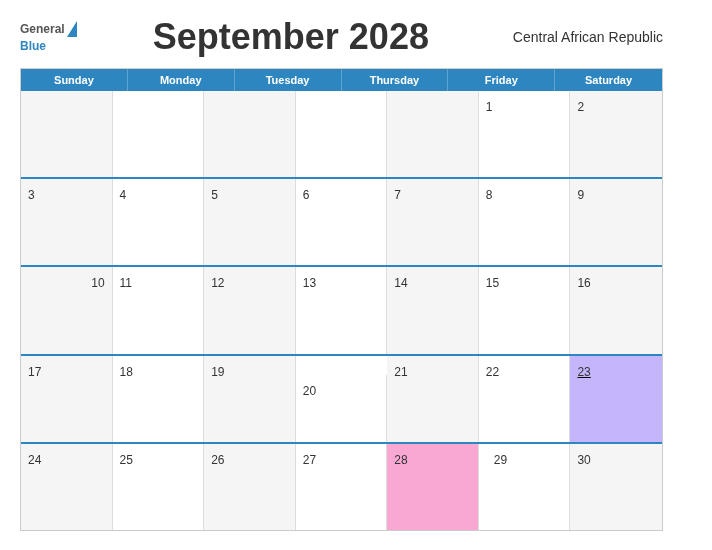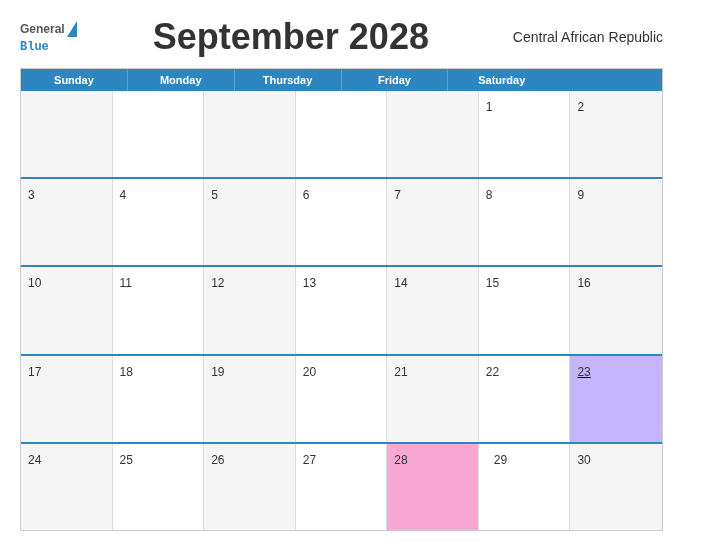--- a/index.html
+++ b/index.html
@@ -111,21 +111,20 @@
       height: 0;
       border-left: 10px solid transparent;
       border-right: 0px solid transparent;
       border-bottom: 16px solid #2e86c1;
       margin: 0 2px;
     }
     .logo-text-blue {
       font-size: 12px;
       font-weight: bold;
       color: #2e86c1;
-      font-family: Liberation Mono, monospace;
     }
   </style>
 </head>
 <body>
 
 <div class="page">
 
   <div class="header">
 
     <div class="logo">
@@ -141,20 +140,21 @@
     <div class="month-title">September 2028</div>
 
     <div class="country-name">Central African Republic</div>
   </div>
 
   <div class="calendar">
 
     <div class="day-headers">
       <div class="day-header">Sunday</div>
       <div class="day-header">Monday</div>
+      <div class="day-header">Tuesday</div>
       <div class="day-header">Thursday</div>
       <div class="day-header">Friday</div>
       <div class="day-header">Saturday</div>
     </div>
 
     <div class="calendar-body" id="calendar-body">
     <div class="week-row">
           <div style="background: rgb(245, 245, 245); border-right: 1px solid rgb(221, 221, 221); padding: 6px 7px; flex: 1 1 0%;"></div>
           <div style="background: rgb(255, 255, 255); border-right: 1px solid rgb(221, 221, 221); padding: 6px 7px; flex: 1 1 0%;"></div>
           <div style="background: rgb(245, 245, 245); border-right: 1px solid rgb(221, 221, 221); padding: 6px 7px; flex: 1 1 0%;"></div>
@@ -166,33 +166,33 @@
         <div class="week-row">
           <div style="background: rgb(245, 245, 245); border-right: 1px solid rgb(221, 221, 221); padding: 6px 7px; flex: 1 1 0%;"><span class="day-number">3</span></div>
           <div style="background: rgb(255, 255, 255); border-right: 1px solid rgb(221, 221, 221); padding: 6px 7px; flex: 1 1 0%;"><span class="day-number">4</span></div>
           <div style="background: rgb(245, 245, 245); border-right: 1px solid rgb(221, 221, 221); padding: 6px 7px; flex: 1 1 0%;"><span class="day-number">5</span></div>
           <div style="background: rgb(255, 255, 255); border-right: 1px solid rgb(221, 221, 221); padding: 6px 7px; flex: 1 1 0%;"><span class="day-number">6</span></div>
           <div style="background: rgb(245, 245, 245); border-right: 1px solid rgb(221, 221, 221); padding: 6px 7px; flex: 1 1 0%;"><span class="day-number">7</span></div>
           <div style="background: rgb(255, 255, 255); border-right: 1px solid rgb(221, 221, 221); padding: 6px 7px; flex: 1 1 0%;"><span class="day-number">8</span></div>
           <div style="background: rgb(245, 245, 245); border-right: none; padding: 6px 7px; flex: 1 1 0%;"><span class="day-number">9</span></div>
         </div>
         <div class="week-row">
-          <div style="background: rgb(245, 245, 245); border-right: 1px solid rgb(221, 221, 221); padding: 6px 7px; flex: 1 1 0%;"><span class="day-number">10</span></div>
+          <div style="background: rgb(245, 245, 245); border-right: 1px solid rgb(221, 221, 221); padding: 6px 7px; flex: 1 1 0%; text-align: right;"><span class="day-number">10</span></div>
           <div style="background: rgb(255, 255, 255); border-right: 1px solid rgb(221, 221, 221); padding: 6px 7px; flex: 1 1 0%;"><span class="day-number">11</span></div>
           <div style="background: rgb(245, 245, 245); border-right: 1px solid rgb(221, 221, 221); padding: 6px 7px; flex: 1 1 0%;"><span class="day-number">12</span></div>
           <div style="background: rgb(255, 255, 255); border-right: 1px solid rgb(221, 221, 221); padding: 6px 7px; flex: 1 1 0%;"><span class="day-number">13</span></div>
           <div style="background: rgb(245, 245, 245); border-right: 1px solid rgb(221, 221, 221); padding: 6px 7px; flex: 1 1 0%;"><span class="day-number">14</span></div>
           <div style="background: rgb(255, 255, 255); border-right: 1px solid rgb(221, 221, 221); padding: 6px 7px; flex: 1 1 0%;"><span class="day-number">15</span></div>
           <div style="background: rgb(245, 245, 245); border-right: none; padding: 6px 7px; flex: 1 1 0%;"><span class="day-number">16</span></div>
         </div>
         <div class="week-row">
           <div style="background: rgb(245, 245, 245); border-right: 1px solid rgb(221, 221, 221); padding: 6px 7px; flex: 1 1 0%;"><span class="day-number">17</span></div>
           <div style="background: rgb(255, 255, 255); border-right: 1px solid rgb(221, 221, 221); padding: 6px 7px; flex: 1 1 0%;"><span class="day-number">18</span></div>
           <div style="background: rgb(245, 245, 245); border-right: 1px solid rgb(221, 221, 221); padding: 6px 7px; flex: 1 1 0%;"><span class="day-number">19</span></div>
-          <div style="background: rgb(255, 255, 255); border-right: 1px solid rgb(221, 221, 221); padding: 6px 7px; flex: 1 1 0%;"><span class="day-number">20</span></div>
+          <div style="background: rgb(255, 255, 255); border-right: 1px solid rgb(221, 221, 221); padding: 6px 7px; flex: 1 1 0%; margin-top: 19px;"><span class="day-number">20</span></div>
           <div style="background: rgb(245, 245, 245); border-right: 1px solid rgb(221, 221, 221); padding: 6px 7px; flex: 1 1 0%;"><span class="day-number">21</span></div>
           <div style="background: rgb(255, 255, 255); border-right: 1px solid rgb(221, 221, 221); padding: 6px 7px; flex: 1 1 0%;"><span class="day-number">22</span></div>
           <div style="background: #c4b5fd; border-right: none; padding: 6px 7px; flex: 1 1 0%; text-decoration: underline;"><span class="day-number">23</span></div>
         </div>
         <div class="week-row">
           <div style="background: rgb(245, 245, 245); border-right: 1px solid rgb(221, 221, 221); padding: 6px 7px; flex: 1 1 0%;"><span class="day-number">24</span></div>
           <div style="background: rgb(255, 255, 255); border-right: 1px solid rgb(221, 221, 221); padding: 6px 7px; flex: 1 1 0%;"><span class="day-number">25</span></div>
           <div style="background: rgb(245, 245, 245); border-right: 1px solid rgb(221, 221, 221); padding: 6px 7px; flex: 1 1 0%;"><span class="day-number">26</span></div>
           <div style="background: rgb(255, 255, 255); border-right: 1px solid rgb(221, 221, 221); padding: 6px 7px; flex: 1 1 0%;"><span class="day-number">27</span></div>
           <div style="background: #f9a8d4; border-right: 1px solid rgb(221, 221, 221); padding: 6px 7px; flex: 1 1 0%;"><span class="day-number">28</span></div>

